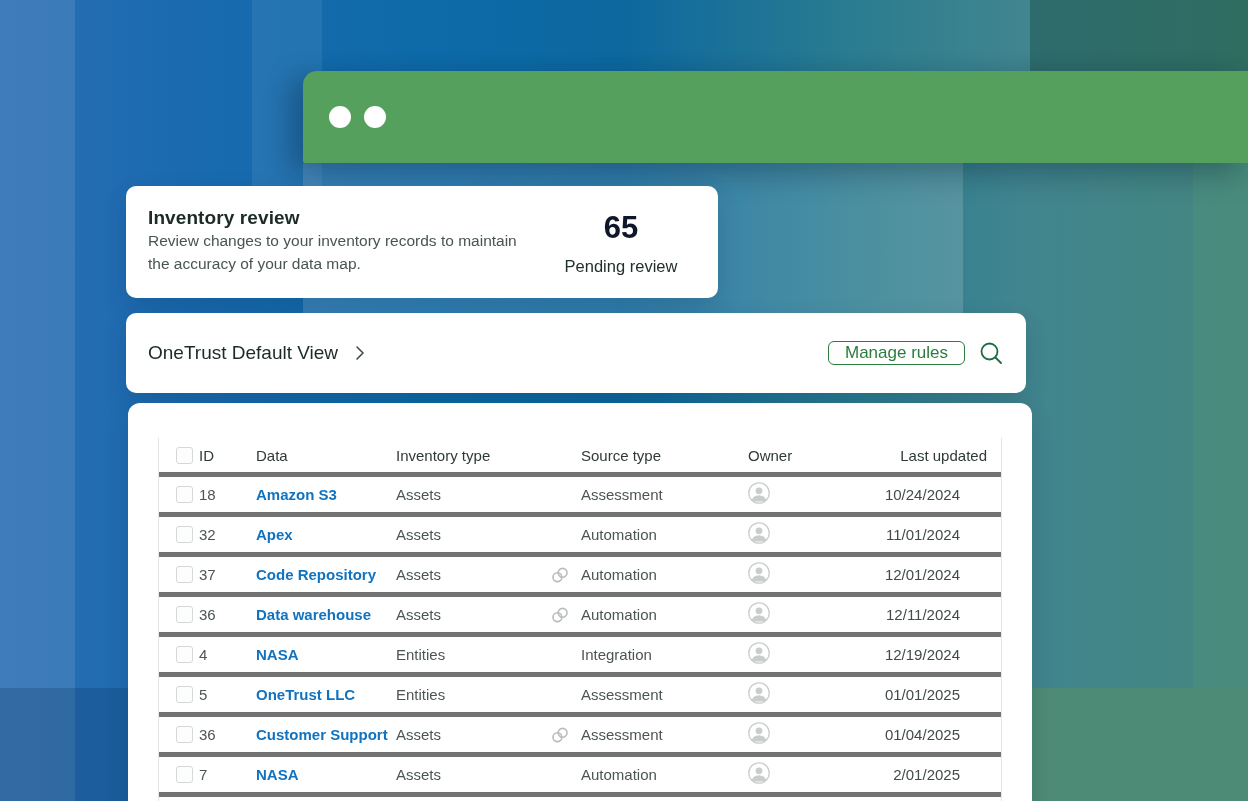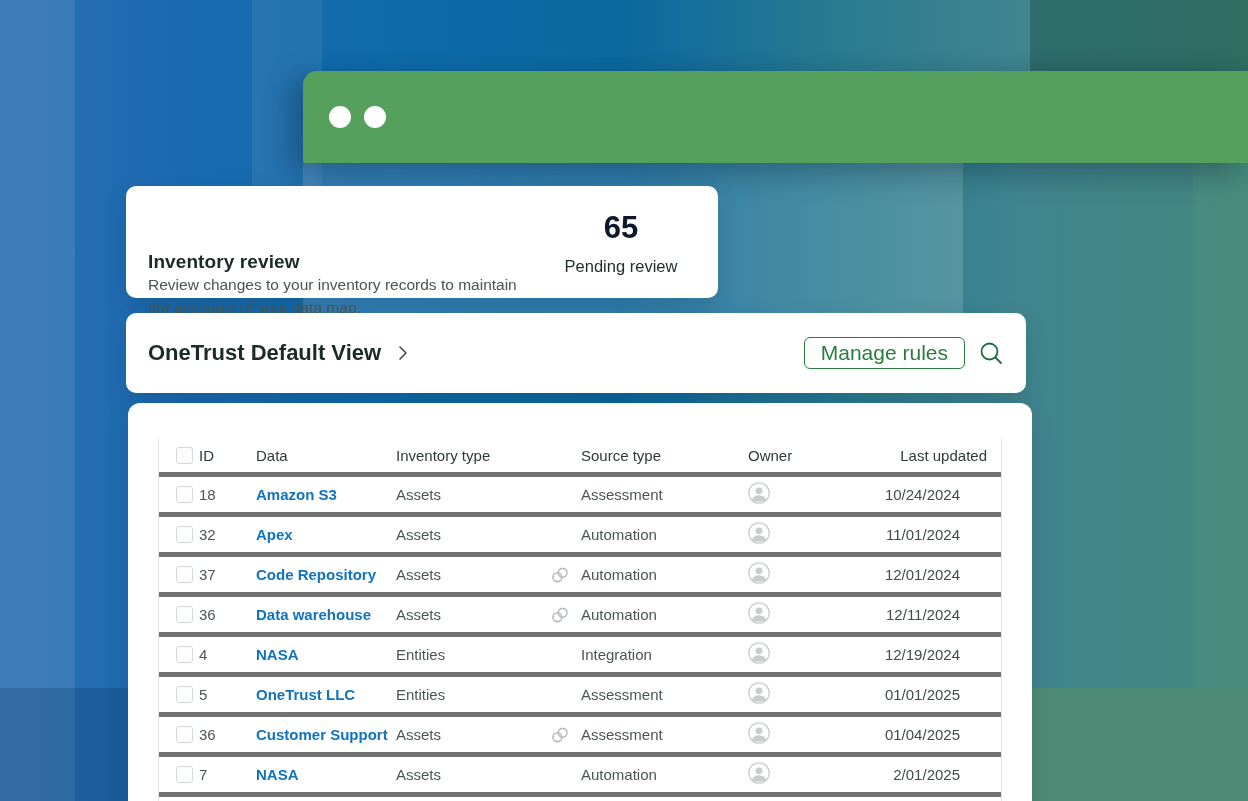--- a/index.html
+++ b/index.html
@@ -26,35 +26,35 @@
     box-shadow:-16px 6px 26px rgba(5,25,45,0.22), 0 14px 30px rgba(5,25,45,0.15);
     display:flex; align-items:center; padding-left:26px; z-index:1; }
   .dot { width:22px; height:22px; border-radius:50%; background:#ffffff; margin-right:13px; }
 
   
   .card { position:absolute; background:#ffffff; border-radius:10px;
     box-shadow:0 10px 24px rgba(8,35,60,0.16); z-index:2; }
 
   .summary-card { left:126px; top:186px; width:592px; height:112px;
     display:flex; justify-content:space-between; padding:21px 12px 20px 22px; }
-  .sc-title { font-size:19px; font-weight:700; color:#1c2b26; letter-spacing:0.1px;margin-top:44px; }
+  .sc-title { font-size:19px; font-weight:700; color:#1c2b26; letter-spacing:0.1px; }
   .sc-desc  { margin-top:0; font-size:15.5px; line-height:1.5; color:#48564f; width:372px; }
   .sc-stat  { width:170px; align-self:center; text-align:center; }
   .sc-count { font-size:31px; font-weight:700; color:#0f172a; }
   .sc-count-label { margin-top:11px; font-size:16.5px; color:#22302b; }
 
   .view-bar { left:126px; top:313px; width:900px; height:80px;
     display:flex; align-items:center; justify-content:space-between; padding:0 22px; }
   .vb-left { display:flex; align-items:center; }
-  .vb-title { font-size:22px; font-weight:700; color:#1c2b26; }
+  .vb-title { font-size:19px; font-weight:400; color:#1c2b26; }
   .vb-chevron { margin-left:17px; display:inline-flex; cursor:pointer; }
   .vb-right { display:flex; align-items:center; }
-  .btn-outline { height:32px; padding:0 16px; background:#ffffff;
+  .btn-outline { height:24px; padding:0 16px; background:#ffffff;
     border:1.5px solid var(--accent,#2a7d3f); border-radius:6px;
-    color:var(--accent,#2a7d3f); font-size:21px; font-weight:500;
+    color:var(--accent,#2a7d3f); font-size:17px; font-weight:500;
     font-family:inherit; cursor:pointer; }
   .search-btn { margin-left:13px; display:inline-flex; cursor:pointer; }
 
   .table-card { left:128px; top:403px; width:904px; height:460px;
     border-radius:12px; padding:35px 30px 0 30px; }
   .tbl { border-left:1px solid #e4e6e5; border-right:1px solid #e4e6e5; }
   .row { display:grid; grid-template-columns:40px 57px 140px 155px 197px 131px 123px;
     align-items:center; height:40px; border-bottom:5px solid #737373; }
   .row.filler { height:40px; border-bottom:none; }
   .thead { height:39px; }

